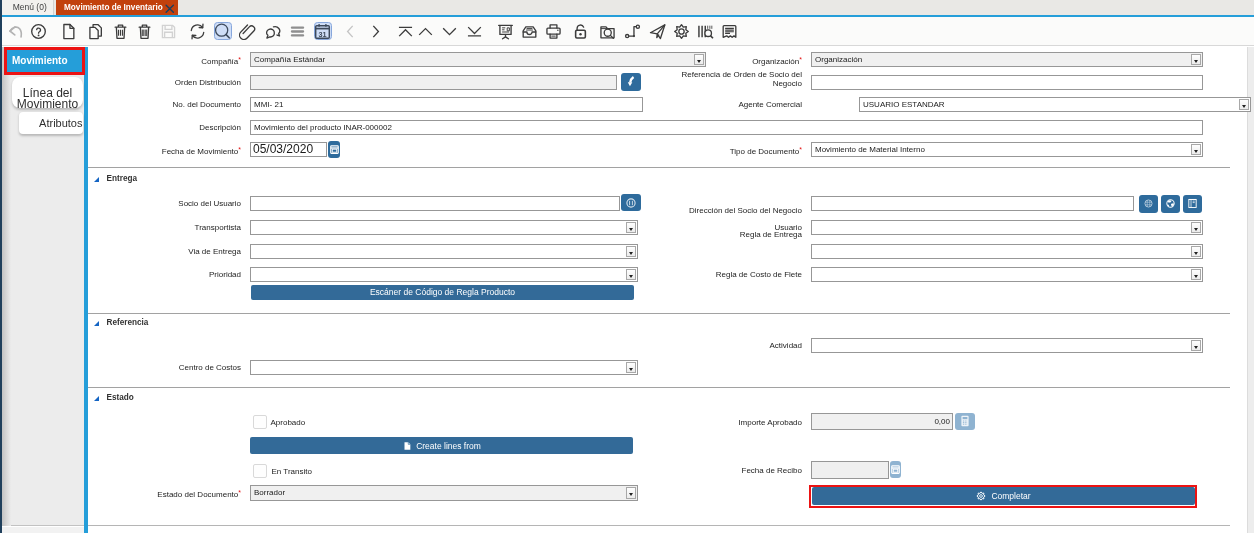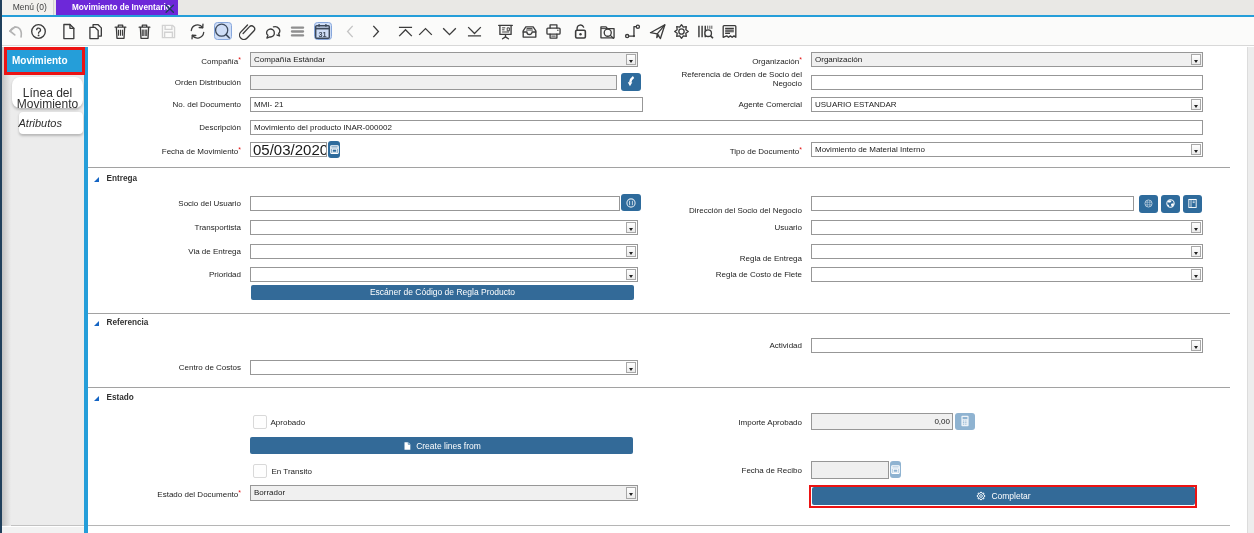--- a/index.html
+++ b/index.html
@@ -18,21 +18,21 @@
 .clbl{position:absolute;font-size:8px;color:#1c1c1c}
 .sect{position:absolute;font-size:8.2px;font-weight:bold;color:#333;line-height:9px}
 .tri{position:absolute;width:0;height:0;border-bottom:5px solid #1465c4;border-left:5px solid transparent}
 .sep{position:absolute;left:88px;width:1142px;height:1px;background:#a2a2a2}
 .ico{position:absolute;top:23px;width:17px;height:17px}
 </style></head>
 <body>
 
 <div class="ab" style="left:0;top:0;width:1254px;height:14.5px;background:#e9e8e5"></div>
 <div class="ab" style="left:1.5px;top:0;width:52.5px;height:14.5px;background:#f2f1ee;border-right:1px solid #d2d2d0;font-size:8px;color:#3f3f3f;text-align:center;line-height:15px;font-size:8.5px;text-indent:5px">Menú (0)</div>
-<div class="ab" style="left:56px;top:0;width:122px;height:16.5px;background:#6d28d9;color:#fff;font-weight:bold;font-size:8.2px;line-height:15px;padding-left:16px">Movimiento de Inventario
+<div class="ab" style="left:56px;top:0;width:122px;height:16.5px;background:#c2410c;color:#fff;font-weight:bold;font-size:8.2px;line-height:15px;padding-left:8px">Movimiento de Inventario
 <svg style="position:absolute;right:4px;top:3.5px" width="9.5" height="9.5" viewBox="0 0 10 10">
       <path d="M1.2 1.2 L8.8 8.8 M8.8 1.2 L1.2 8.8" stroke="#1c3f60" stroke-width="1.5" stroke-linecap="round"></path>
     </svg>
 </div>
 <div class="ab" style="left:0;top:14.5px;width:1254px;height:2px;background:#259ed9"></div>
 
 <div class="ab" style="left:0;top:16.5px;width:1254px;height:29.5px;background:#fbfbfa;border-bottom:1px solid #d8d8d8"></div>
 <div class="ab" style="left:213.8px;top:21.7px;width:18.5px;height:18.5px;background:#cfdef7;border:1px solid #87a7dc;border-radius:3.5px"></div>
 <div class="ab" style="left:313.8px;top:21.7px;width:18.5px;height:18.5px;background:#cfdef7;border:1px solid #87a7dc;border-radius:3.5px"></div>
 <div id="icons">
@@ -171,59 +171,59 @@
 <div class="ab" style="left:0;top:46.5px;width:84px;height:479px;background:#ececec;border-bottom:1px solid #c2c2c2"></div>
 <div class="ab" style="left:0;top:526.5px;width:84px;height:6.5px;background:#f2f2f2"></div>
 <div class="ab" style="left:1.5px;top:46.5px;width:9px;height:479px;background:linear-gradient(90deg,#c3c3c3,#ececec)"></div>
 <div class="ab" style="left:84px;top:46.5px;width:4px;height:486.5px;background:#259ed9"></div>
 <div class="ab" style="left:0;top:0;width:1.5px;height:533px;background:#20405c"></div>
 <div class="ab" style="left:1247px;top:46.5px;width:7px;height:486.5px;background:#ededed;border-left:1px solid #dcdcdc"></div>
 
 <div class="ab" style="left:5.5px;top:49.5px;width:78.5px;height:22px;background:#259ed9;color:#fff;font-weight:bold;font-size:10px;line-height:22px;padding-left:6.5px">Movimiento</div>
 <div class="ab" style="left:3.5px;top:47px;width:81.5px;height:27.5px;border:3px solid #ec1313"></div>
 <div class="ab" style="left:12px;top:76.5px;width:71px;height:31.5px;background:#fff;border-radius:8px;box-shadow:0 1.5px 2.5px rgba(0,0,0,.22);font-size:12px;color:#2e2e2e;text-align:center;line-height:11px;padding-top:11px">Línea del<br>Movimiento</div>
-<div class="ab" style="left:18.5px;top:111.5px;width:64px;height:22.5px;background:#fff;border-radius:4px;box-shadow:0 1.5px 2.5px rgba(0,0,0,.22);font-size:11px;font-style:italic;color:#2e2e2e;text-align:left;line-height:22.5px">Atributos</div>
+<div class="ab" style="left:18.5px;top:111.5px;width:64px;height:22.5px;background:#fff;border-radius:4px;box-shadow:0 1.5px 2.5px rgba(0,0,0,.22);font-size:11px;color:#2e2e2e;text-align:right;line-height:22.5px">Atributos</div>
 
 <div class="sep" style="top:167px"></div>
 <div class="sep" style="top:313px"></div>
 <div class="sep" style="top:387px"></div>
 <div class="sep" style="top:525px;background:#b5b5b5"></div>
 <div class="tri" style="left:93.5px;top:176.5px"></div>
 <div class="sect" style="left:106.5px;top:174px">Entrega</div>
 <div class="tri" style="left:93.5px;top:320.5px"></div>
 <div class="sect" style="left:106.5px;top:318px">Referencia</div>
 <div class="tri" style="left:93.5px;top:395.5px"></div>
 <div class="sect" style="left:106.5px;top:393px">Estado</div>
 
 <div class="lbl" style="left:40px;width:201px;top:55px"><span class="u">Compañía</span><span class="ast">*</span></div>
-<div class="fld dis" style="left:250px;top:52px;width:388px;height:15px">Compañía Estándar<span class="arr"></span></div>
+<div class="fld dis" style="left:250px;top:52px;width:456px;height:15px">Compañía Estándar<span class="arr"></span></div>
 <div class="lbl" style="left:560px;width:242px;top:55px"><span class="u">Organización</span><span class="ast">*</span></div>
 <div class="fld dis" style="left:811px;top:52px;width:392px;height:15px">Organización<span class="arr"></span></div>
 
 <div class="lbl" style="left:40px;width:201px;top:78px"><span class="u">Orden Distribución</span></div>
 <div class="fld dis" style="left:250px;top:75px;width:367px;height:15px"></div>
 <div class="sbtn" style="left:620.5px;top:73px;width:20px;height:17.5px">
     <svg width="13" height="13" viewBox="0 0 12 12">
       <path d="M8.8 1.8 C7.1 3 6.1 4.5 5.7 6.8" stroke="#fff" stroke-width="2.1" fill="none"></path>
       <polygon points="3.5,6.6 7.7,6.6 5.5,10.4" fill="#fff"></polygon>
     </svg>
   </div>
 <div class="lbl" style="left:560px;width:242px;top:69.5px">Referencia de Orden de Socio del<br>Negocio</div>
 <div class="fld" style="left:811px;top:75px;width:392px;height:15px"></div>
 
 <div class="lbl" style="left:40px;width:201px;top:100px">No. del Documento</div>
 <div class="fld" style="left:250px;top:97px;width:393px;height:15px">MMI- 21</div>
 <div class="lbl" style="left:560px;width:242px;top:100px"><span class="u">Agente Comercial</span></div>
-<div class="fld" style="left:811px;top:97px;width:392px;height:15px">USUARIO ESTANDAR<span class="arr"></span></div>
+<div class="fld" style="left:859px;top:97px;width:392px;height:15px">USUARIO ESTANDAR<span class="arr"></span></div>
 
 <div class="lbl" style="left:40px;width:201px;top:122.5px">Descripción</div>
 <div class="fld" style="left:250px;top:119.5px;width:953px;height:15px">Movimiento del producto INAR-000002</div>
 
 <div class="lbl" style="left:40px;width:201px;top:145px">Fecha de Movimiento<span class="ast">*</span></div>
-<div class="fld" style="left:250px;top:142px;width:77px;height:15px;font-size:15px;line-height:13.5px;padding:0 2px">05/03/2020</div>
+<div class="fld" style="left:250px;top:142px;width:77px;height:15px;font-size:12px;line-height:13.5px;padding:0 2px">05/03/2020</div>
 <div class="sbtn" style="left:328px;top:140.5px;width:12px;height:17px">
     <svg width="9" height="9" viewBox="0 0 12 12">
       <rect x="1" y="1.2" width="10" height="10" rx="0.8" fill="none" stroke="#fff" stroke-width="1.5"></rect>
       <path d="M1 4 h10" stroke="#fff" stroke-width="1.8"></path>
       <rect x="3" y="5.6" width="6" height="4" fill="none" stroke="#fff" stroke-width="1.2"></rect>
     </svg>
   </div>
 <div class="lbl" style="left:560px;width:242px;top:145px"><span class="u">Tipo de Documento</span><span class="ast">*</span></div>
 <div class="fld" style="left:811px;top:142px;width:392px;height:15px">Movimiento de Material Interno<span class="arr"></span></div>
 
@@ -263,21 +263,21 @@
   </div>
 <div class="lbl" style="left:560px;width:242px;top:222.5px"><span class="u">Usuario</span></div>
 <div class="fld" style="left:811px;top:219.5px;width:392px;height:15px">
     <span class="arr"></span>
   </div>
 
 <div class="lbl" style="left:40px;width:201px;top:246.5px">Via de Entrega</div>
 <div class="fld" style="left:250px;top:243.5px;width:388px;height:15px">
     <span class="arr"></span>
   </div>
-<div class="lbl" style="left:560px;width:242px;top:254px">Regla de Entrega</div>
+<div class="lbl" style="left:560px;width:242px;top:230px">Regla de Entrega</div>
 <div class="fld" style="left:811px;top:243.5px;width:392px;height:15px">
     <span class="arr"></span>
   </div>
 
 <div class="lbl" style="left:40px;width:201px;top:270px">Prioridad</div>
 <div class="fld" style="left:250px;top:267px;width:388px;height:15px">
     <span class="arr"></span>
   </div>
 <div class="lbl" style="left:560px;width:242px;top:270px">Regla de Costo de Flete</div>
 <div class="fld" style="left:811px;top:267px;width:392px;height:15px">

